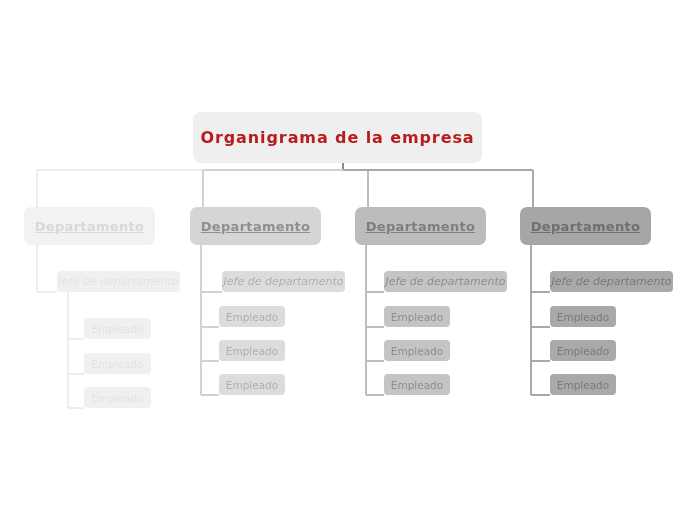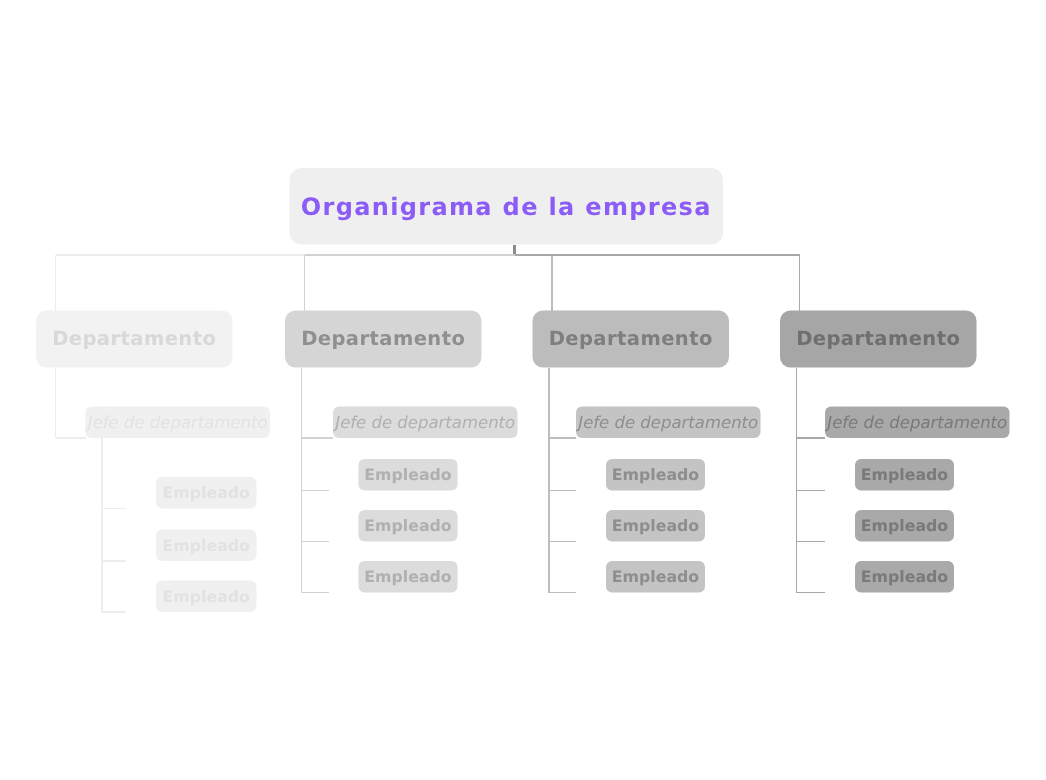--- a/index.html
+++ b/index.html
@@ -42,32 +42,32 @@
     border-radius: 8px;
     font-size: 16px;
     font-weight: bold;
     letter-spacing: 0.9px;
   }
   .node-dept {
     font-size: 13px;
     font-weight: bold;
     letter-spacing: 0.3px;
     border-radius: 7px;
+    text-decoration: underline;
   }
   .node-lead {
     font-size: 11px;
     font-weight: normal;
     border-radius: 4px;
     font-style: italic;
   }
   .node-emp {
     font-size: 10.5px;
-    font-weight: bold;
+    font-weight: normal;
     border-radius: 4px;
-    margin-left: 20px;
   }
 </style>
 </head>
 <body>
 
 <div id="chart-canvas">
   <svg id="connector-layer" viewBox="0 0 697 520" width="697" height="520" aria-hidden="true">
       <line x1="343" y1="163" x2="343" y2="170" stroke="#8c8c8c" stroke-width="1.6" shape-rendering="crispEdges"></line>
       <line x1="37" y1="170" x2="343" y2="170" stroke="#ededed" stroke-width="1.2" shape-rendering="crispEdges"></line>
       <line x1="37" y1="170" x2="37" y2="207" stroke="#ededed" stroke-width="1.2" shape-rendering="crispEdges"></line>
@@ -93,21 +93,21 @@
       <line x1="366" y1="395" x2="384" y2="395" stroke="#bdbdbd" stroke-width="1.2" shape-rendering="crispEdges"></line>
       <line x1="343" y1="170" x2="533" y2="170" stroke="#a8a8a8" stroke-width="1.2" shape-rendering="crispEdges"></line>
       <line x1="533" y1="170" x2="533" y2="207" stroke="#a8a8a8" stroke-width="1.2" shape-rendering="crispEdges"></line>
       <line x1="531" y1="245" x2="531" y2="395" stroke="#a8a8a8" stroke-width="1.2" shape-rendering="crispEdges"></line>
       <line x1="531" y1="292" x2="550" y2="292" stroke="#a8a8a8" stroke-width="1.2" shape-rendering="crispEdges"></line>
       <line x1="531" y1="327" x2="550" y2="327" stroke="#a8a8a8" stroke-width="1.2" shape-rendering="crispEdges"></line>
       <line x1="531" y1="361" x2="550" y2="361" stroke="#a8a8a8" stroke-width="1.2" shape-rendering="crispEdges"></line>
       <line x1="531" y1="395" x2="550" y2="395" stroke="#a8a8a8" stroke-width="1.2" shape-rendering="crispEdges"></line>
     </svg>
   <div id="node-layer">
-      <div class="node node-root" style="left: 193px; top: 112px; width: 289px; height: 51px; background: rgb(239, 239, 239); color: #8b5cf6;">Organigrama de la empresa</div>
+      <div class="node node-root" style="left: 193px; top: 112px; width: 289px; height: 51px; background: rgb(239, 239, 239); color: #b91c1c;">Organigrama de la empresa</div>
       <div class="node node-dept" style="left: 24px; top: 207px; width: 131px; height: 38px; background: rgb(242, 242, 242); color: rgb(216, 216, 216);">Departamento</div>
       <div class="node node-lead" style="left: 57px; top: 271px; width: 123px; height: 21px; background: rgb(240, 240, 240); color: rgb(226, 226, 226);">Jefe de departamento</div>
       <div class="node node-emp" style="left: 84px; top: 318px; width: 67px; height: 21px; background: rgb(240, 240, 240); color: rgb(226, 226, 226);">Empleado</div>
       <div class="node node-emp" style="left: 84px; top: 353px; width: 67px; height: 21px; background: rgb(240, 240, 240); color: rgb(226, 226, 226);">Empleado</div>
       <div class="node node-emp" style="left: 84px; top: 387px; width: 67px; height: 21px; background: rgb(240, 240, 240); color: rgb(226, 226, 226);">Empleado</div>
       <div class="node node-dept" style="left: 190px; top: 207px; width: 131px; height: 38px; background: rgb(213, 213, 213); color: rgb(143, 143, 143);">Departamento</div>
       <div class="node node-lead" style="left: 222px; top: 271px; width: 123px; height: 21px; background: rgb(220, 220, 220); color: rgb(176, 176, 176);">Jefe de departamento</div>
       <div class="node node-emp" style="left: 219px; top: 306px; width: 66px; height: 21px; background: rgb(220, 220, 220); color: rgb(176, 176, 176);">Empleado</div>
       <div class="node node-emp" style="left: 219px; top: 340px; width: 66px; height: 21px; background: rgb(220, 220, 220); color: rgb(176, 176, 176);">Empleado</div>
       <div class="node node-emp" style="left: 219px; top: 374px; width: 66px; height: 21px; background: rgb(220, 220, 220); color: rgb(176, 176, 176);">Empleado</div>

